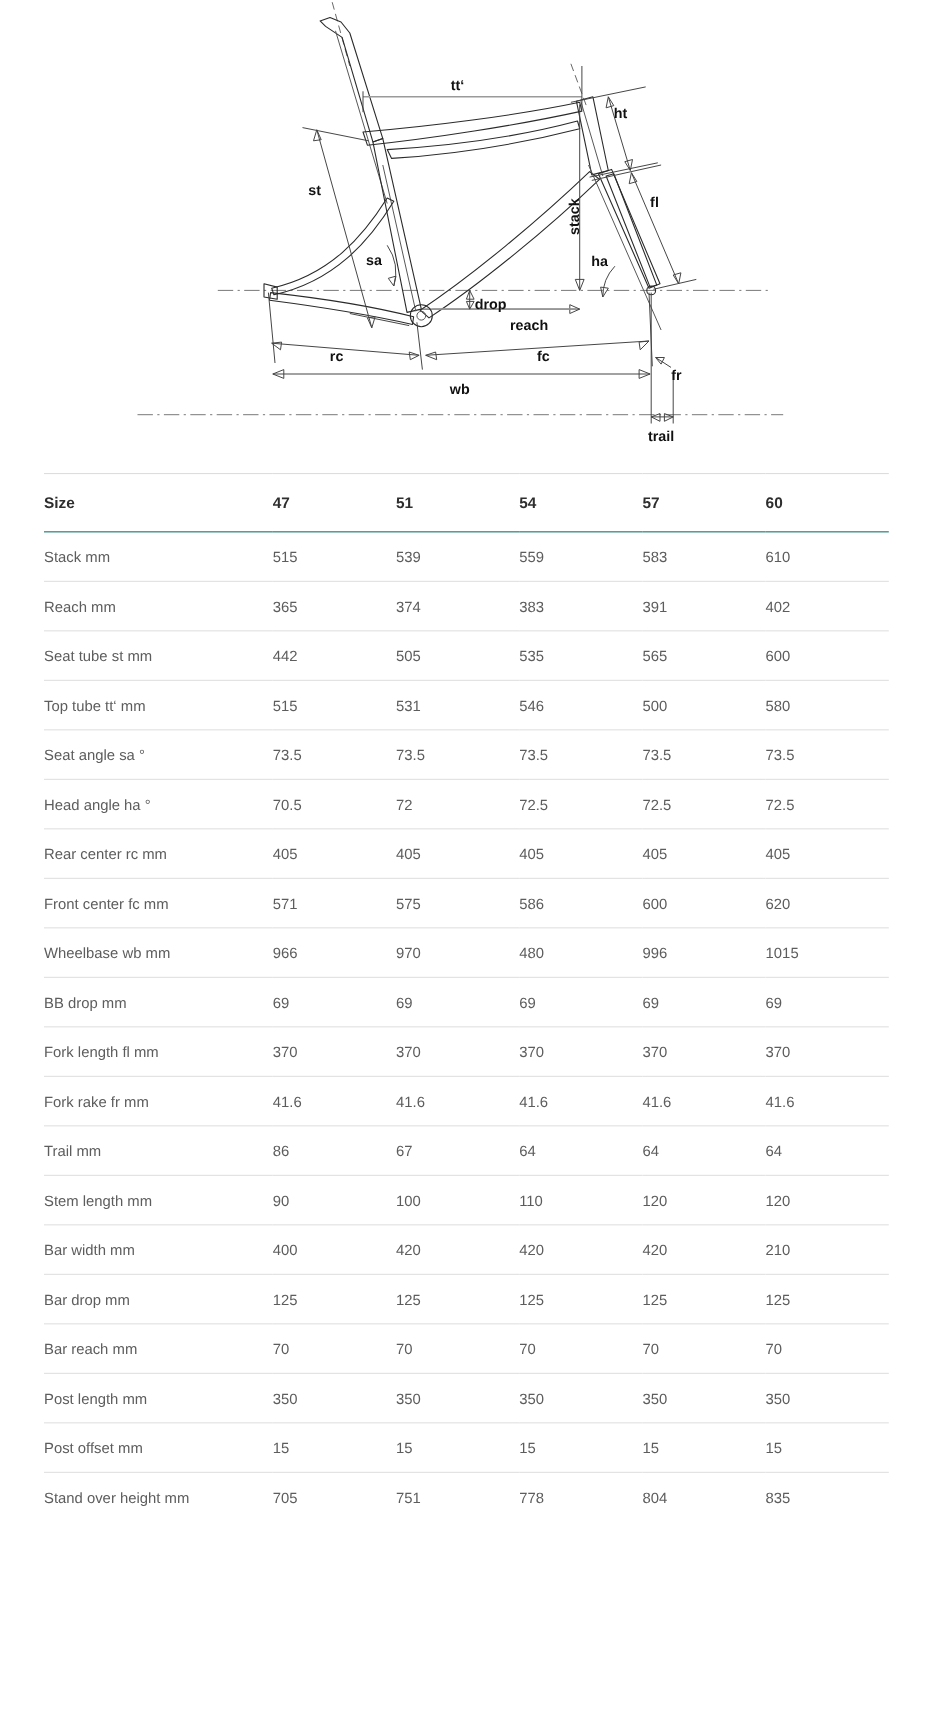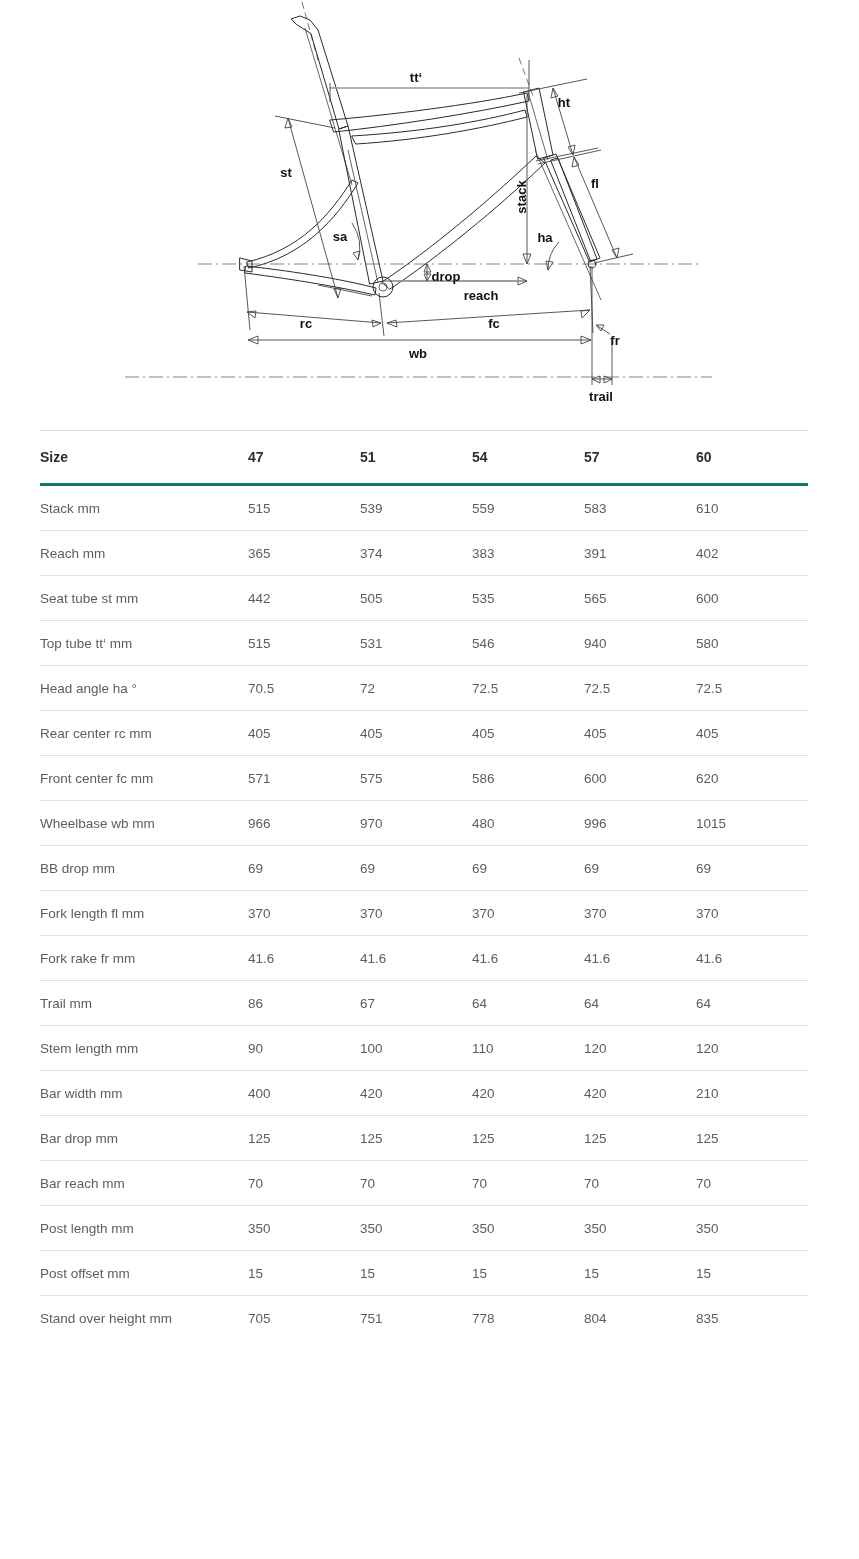--- a/index.html
+++ b/index.html
@@ -103,21 +103,21 @@
     color: #2e2e2e;
     height: 52px;
     border-top: 1px solid #dddddd;
   }
   #spec-table tbody td {
     font-size: 13.5px;
     font-weight: normal;
     color: #5d5d5d;
   }
   #spec-table tbody tr:first-child td {
-    border-top: 3px solid #0f766e;
+    border-top: 1px solid #0f766e;
   }
 </style>
 </head>
 <body>
 
 <div id="page">
 
   <div id="diagram-wrap">
     <svg id="geometry-svg" viewBox="0 0 859 415" xmlns="http://www.w3.org/2000/svg">
 
@@ -279,22 +279,30 @@
             <td>505</td>
             <td>535</td>
             <td>565</td>
             <td>600</td>
           </tr>
           <tr>
             <td>Top tube tt‘ mm</td>
             <td>515</td>
             <td>531</td>
             <td>546</td>
-            <td>940</td>
+            <td>500</td>
             <td>580</td>
+          </tr>
+          <tr>
+            <td>Seat angle sa °</td>
+            <td>73.5</td>
+            <td>73.5</td>
+            <td>73.5</td>
+            <td>73.5</td>
+            <td>73.5</td>
           </tr>
           <tr>
             <td>Head angle ha °</td>
             <td>70.5</td>
             <td>72</td>
             <td>72.5</td>
             <td>72.5</td>
             <td>72.5</td>
           </tr>
           <tr>

